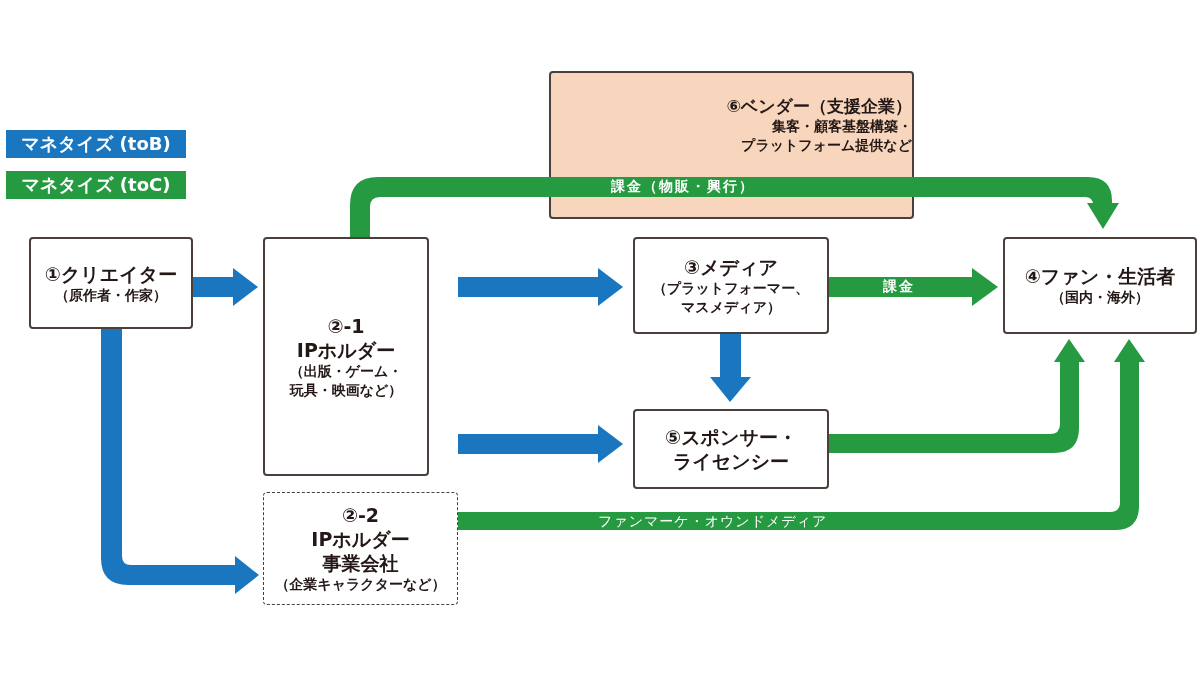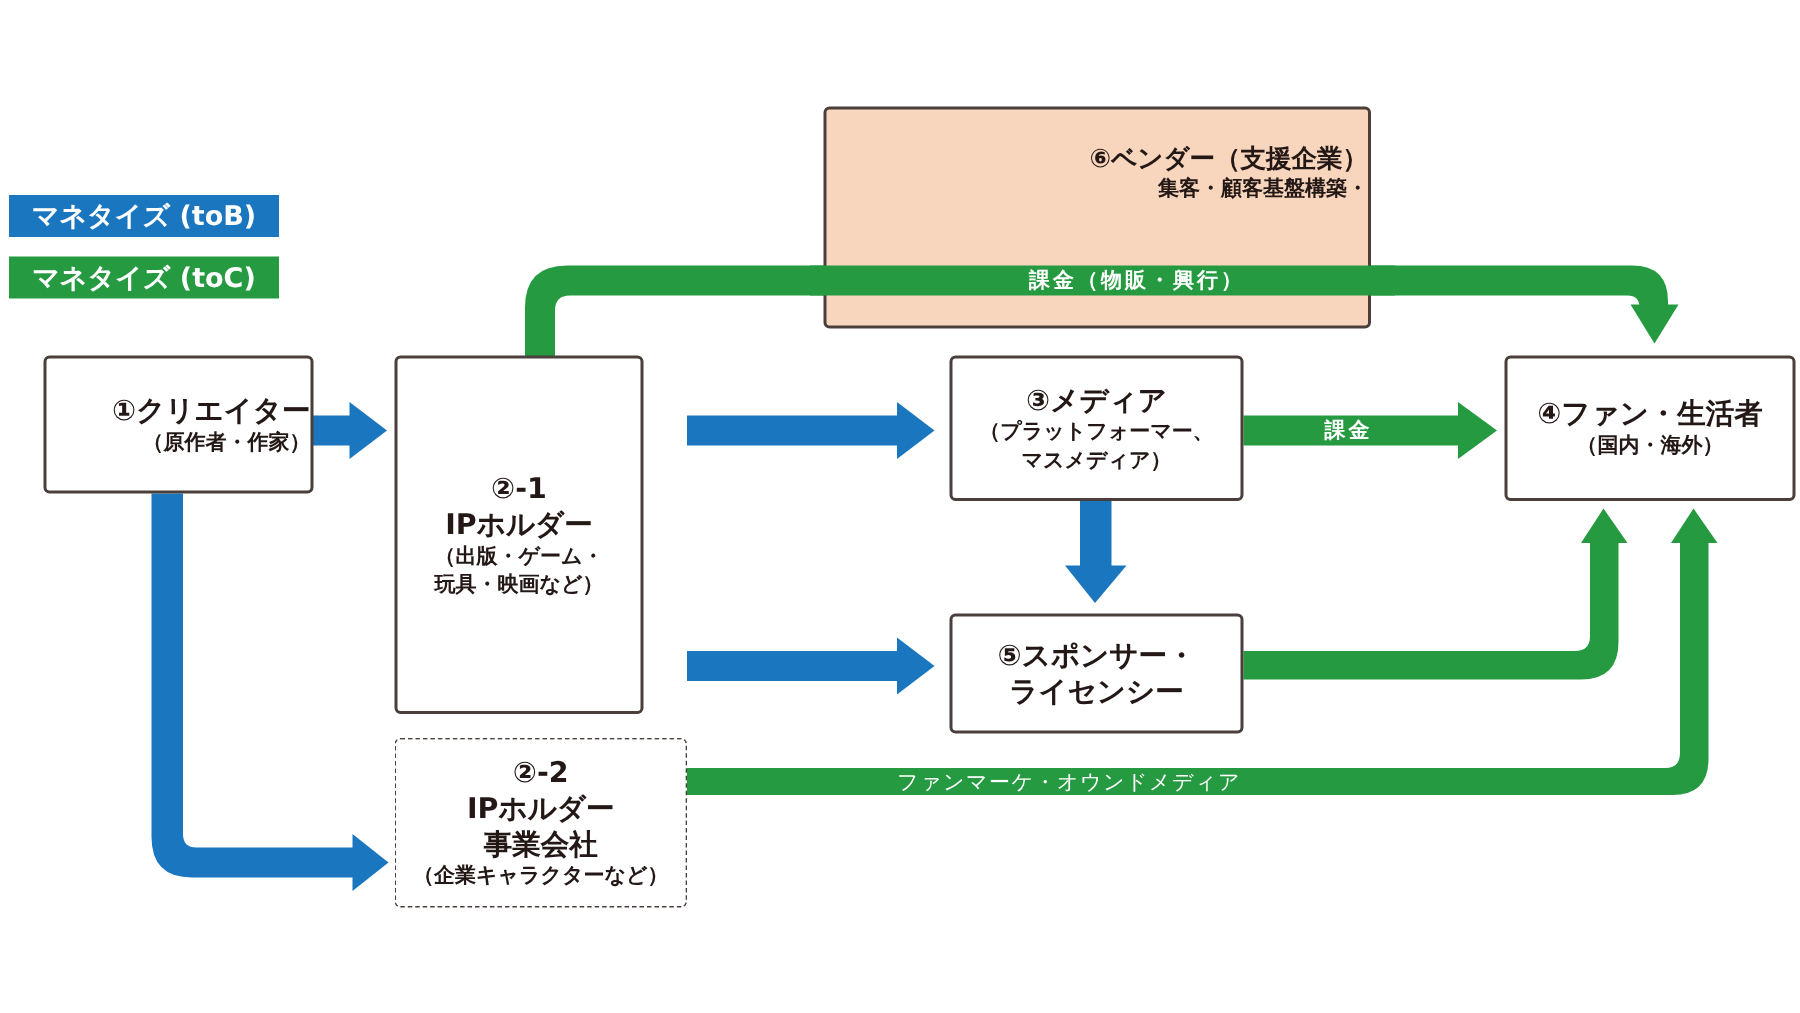--- a/index.html
+++ b/index.html
@@ -74,28 +74,29 @@
 <div class="legend blue">
   <span>マネタイズ (toB)</span>
 </div>
 <div class="legend green">
   <span>マネタイズ (toC)</span>
 </div>
 
 <div class="vendor">
   <div class="t">⑥ベンダー（支援企業）</div>
   <div class="s">集客・顧客基盤構築・</div>
+  <div class="s">プラットフォーム提供など</div>
 </div>
 
 <svg style="position:absolute;left:0;top:0;width:1200px;height:675px;pointer-events:none">
   <rect x="540" y="177" width="390" height="20" fill="#259a41"></rect>
 </svg>
-<div class="lbl" style="left:686px; top:178px; letter-spacing:2px;">課金（物販・興行）</div>
+<div class="lbl" style="left:611px; top:178px; letter-spacing:2px;">課金（物販・興行）</div>
 
-<div class="box" style="left:29px; top:237px; width:180px; height:92px;align-items:flex-end;">
+<div class="box" style="left:29px; top:237px; width:164px; height:92px;">
   <div class="t">①クリエイター</div>
   <div class="s">（原作者・作家）</div>
 </div>
 
 <div class="box" style="left:263px; top:237px; width:166px; height:239px;">
   <div class="t">②-1</div>
   <div class="t">IPホルダー</div>
   <div class="s">（出版・ゲーム・</div>
   <div class="s">玩具・映画など）</div>
 </div>

